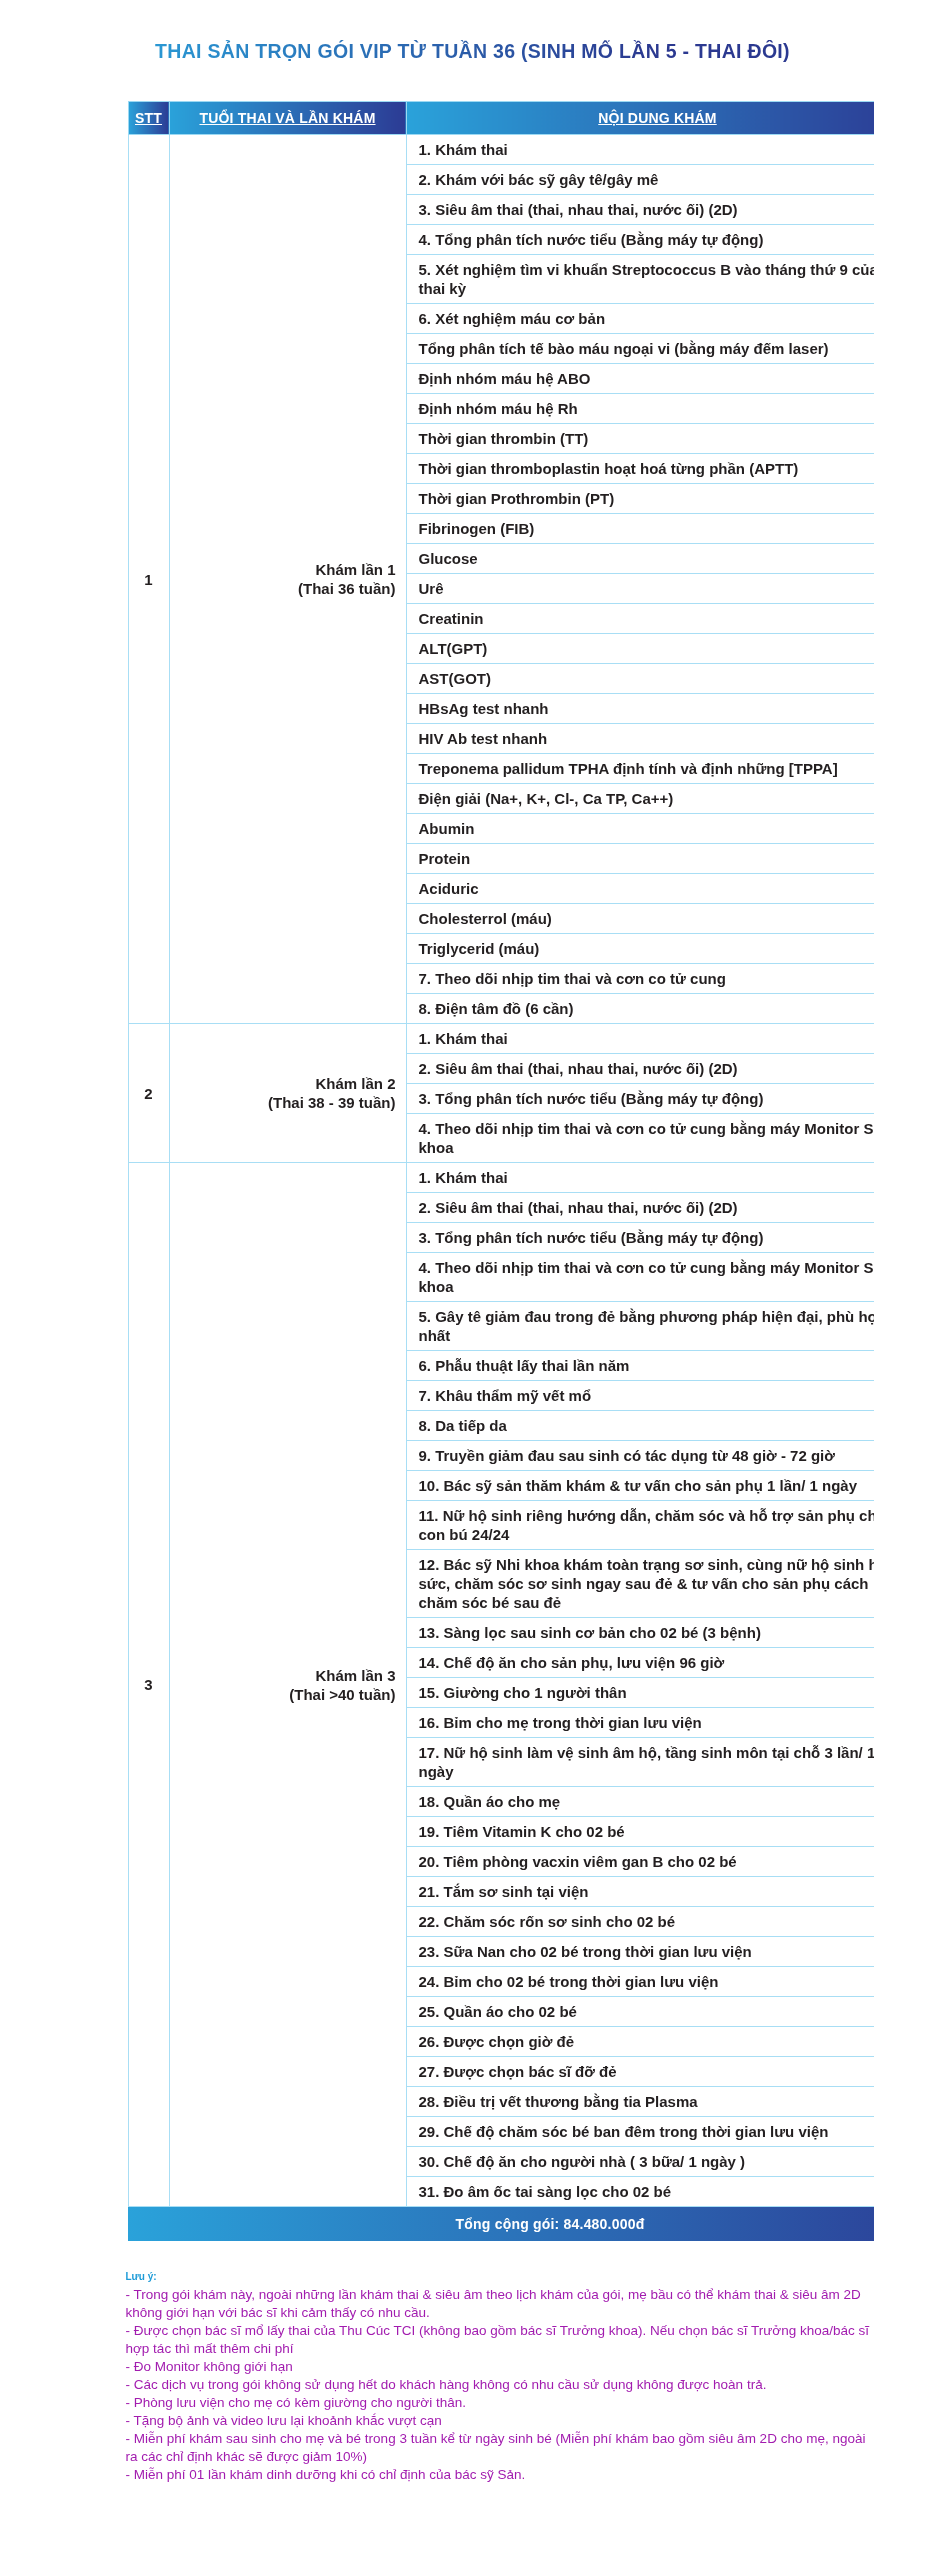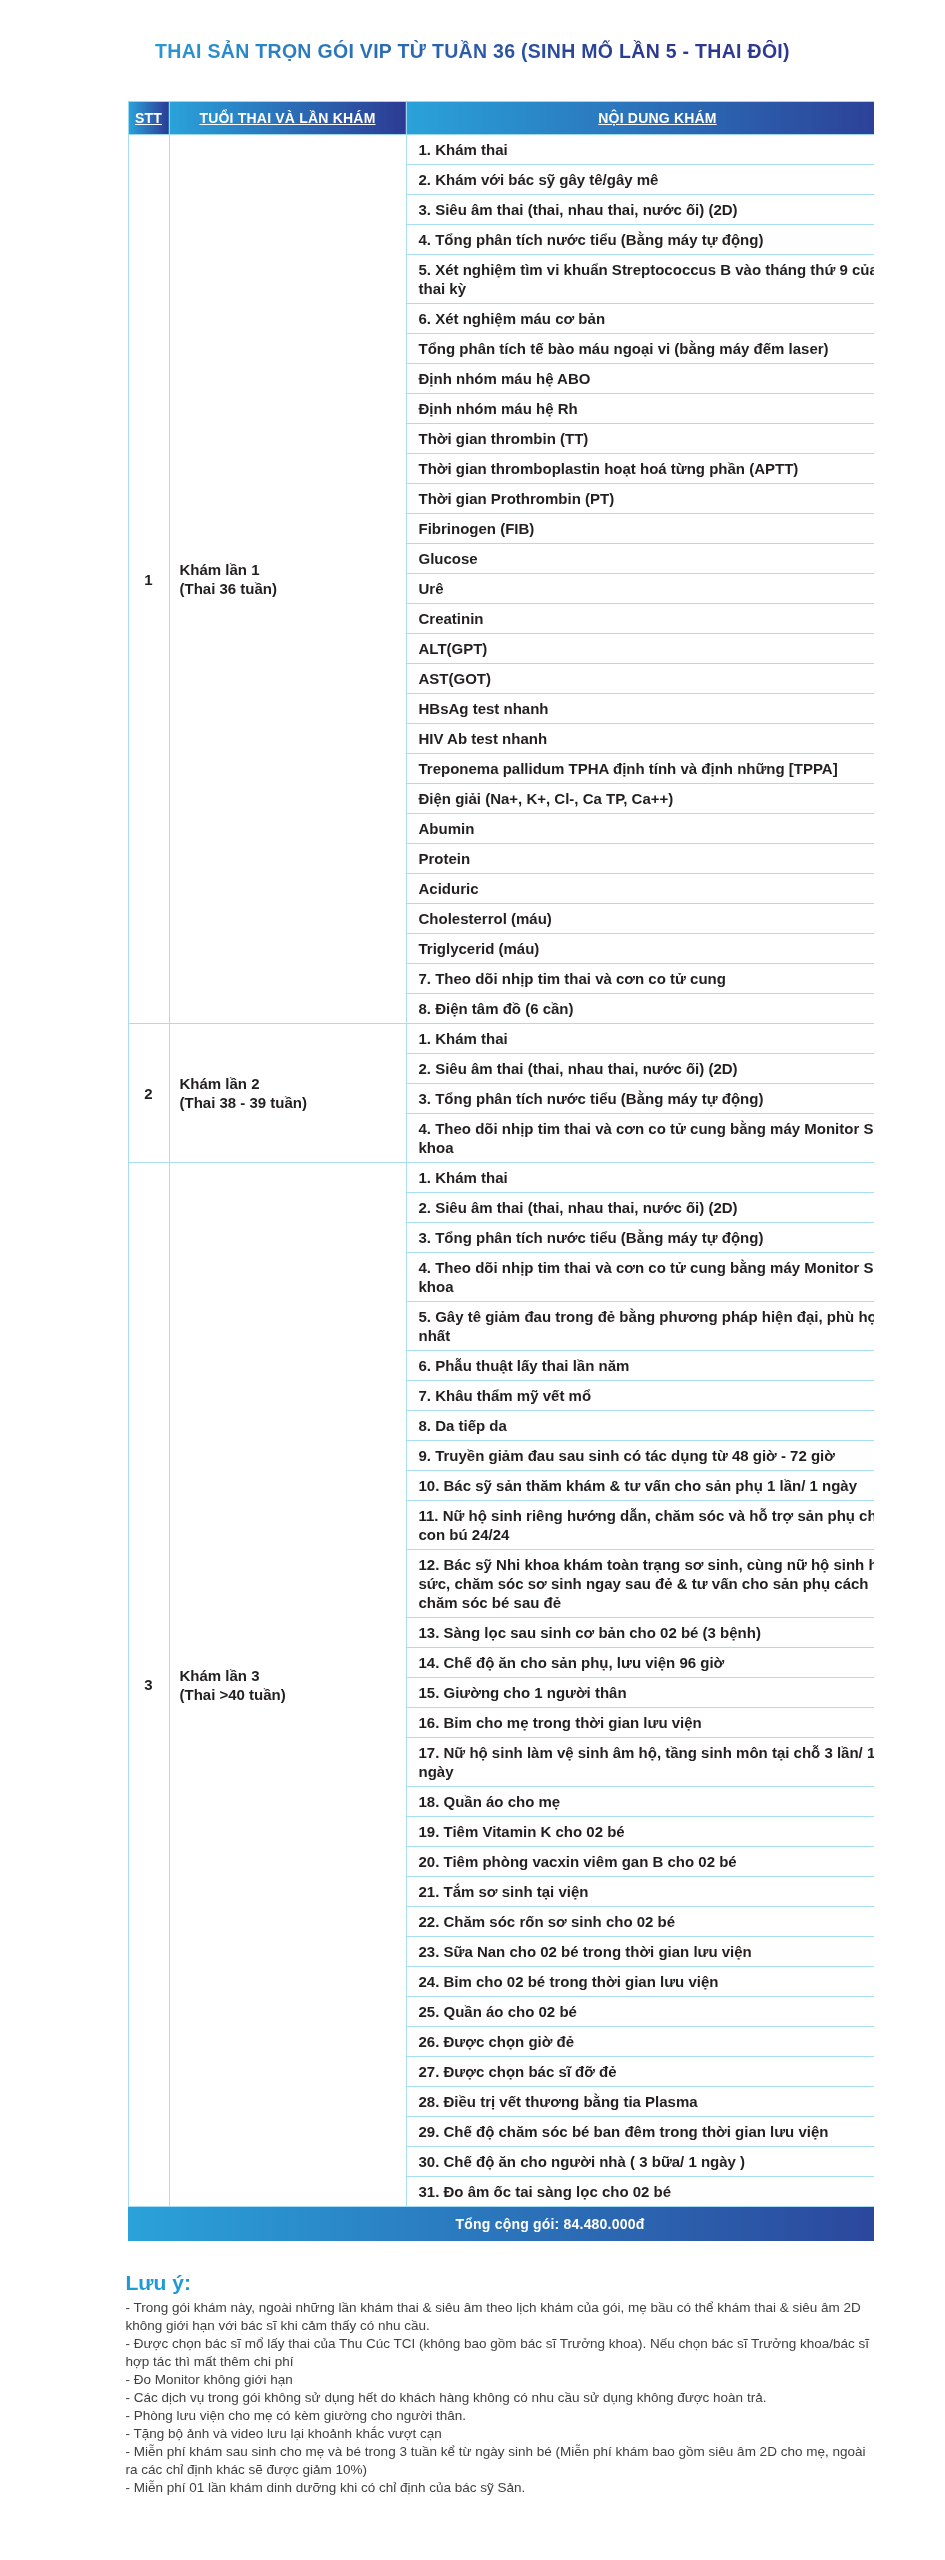--- a/index.html
+++ b/index.html
@@ -29,31 +29,31 @@
     padding:8px 4px;border:1px solid #9bd9f3;letter-spacing:.2px;text-decoration:underline;
   }
   table.pkg thead tr{background:linear-gradient(90deg,#2aa2da 0%,#2c3b94 100%);}
   table.pkg td{
     border:1px solid #a8def5;vertical-align:middle;
     font-size:15px;font-weight:bold;line-height:19px;
   }
   td.content{padding:5px 12px;text-align:left;}
   td.qty{padding:5px 4px;text-align:center;}
   td.stt{text-align:center;font-size:15px;}
-  td.glabel{padding:5px 10px;text-align:left;font-size:15.5px;}
+  td.glabel{padding:5px 10px;text-align:right;font-size:15.5px;}
   .total-band{
     width:845px;margin-left:56px;height:34px;
     background:linear-gradient(90deg,#2aa2da 0%,#2c3b94 100%);
     color:#fff;font-weight:bold;font-size:14px;
     display:flex;align-items:center;justify-content:center;letter-spacing:.2px;
   }
   .notes{position:relative;margin:30px 0 0 54px;width:760px;}
-  .notes-heading{color:#1d9bd7;font-size:21px;font-weight:bold;margin-bottom:4px;}
+  .notes-heading{color:#1d9bd7;font-size:10px;font-weight:bold;margin-bottom:4px;}
   .note-line{
-    color:#404040;font-size:13.5px;line-height:18px;font-weight:normal;
+    color:#a21caf;font-size:13.5px;line-height:18px;font-weight:normal;
     max-width:745px;
   }
   .notes-art{position:absolute;top:-92px;right:-175px;width:212px;height:238px;}
   .page-bottom-pad{height:70px;}
 </style>
 </head>
 <body>
 
 <div class="page">
 

